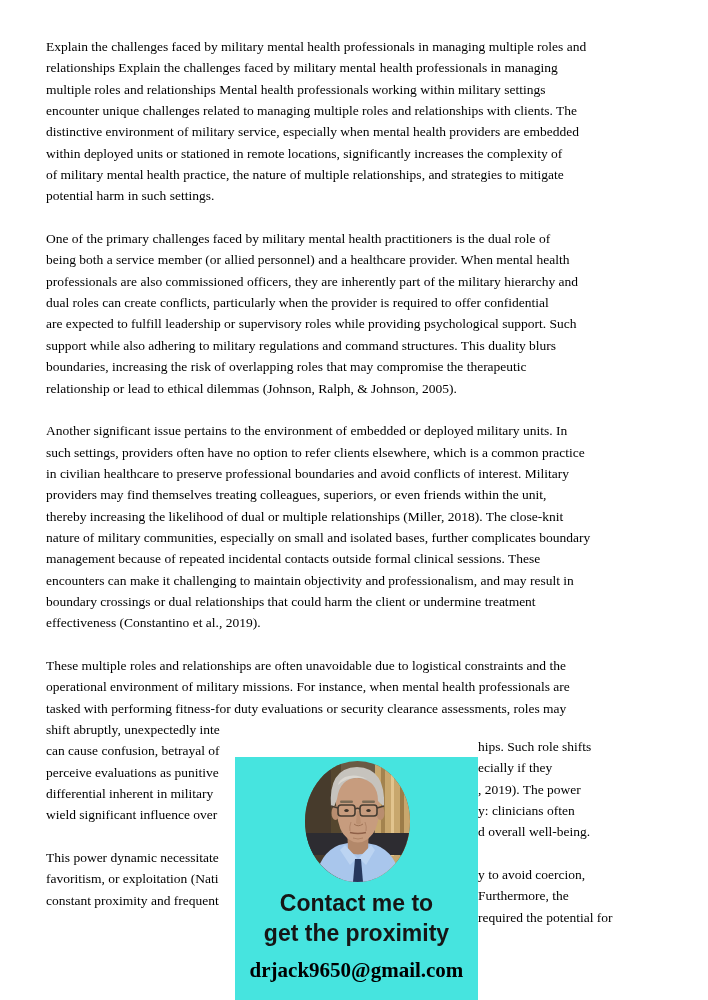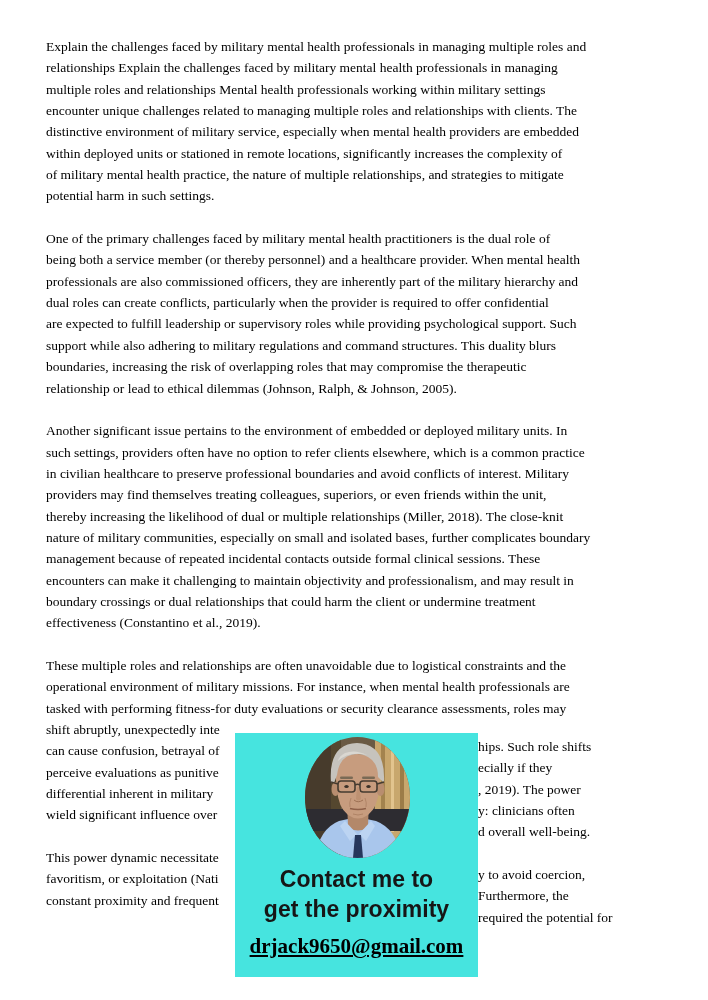--- a/index.html
+++ b/index.html
@@ -20,21 +20,21 @@
   }
   .photo{position:absolute;left:70px;top:4px;width:105px;height:121px;display:block;}
   .promo-text{
     position:absolute;top:131px;left:0;width:100%;text-align:center;
     font-family:"Liberation Sans","DejaVu Sans",sans-serif;font-weight:700;
     font-size:23px;line-height:30px;color:#161616;
   }
   .promo-email{
     position:absolute;top:200px;left:0;width:100%;text-align:center;
     font-family:"Liberation Serif",serif;font-weight:700;
-    font-size:21px;line-height:26px;color:#000000;text-decoration:underline;
+    font-size:21px;line-height:26px;color:#000000;
   }
 </style>
 </head>
 <body>
 
 <div class="page" style="background: rgb(255, 255, 255); color: rgb(0, 0, 0);">
 
   <div class="content">
 
   <div class="paragraph">
@@ -42,21 +42,21 @@
         <div class="line">relationships Explain the challenges faced by military mental health professionals in managing</div>
         <div class="line">multiple roles and relationships Mental health professionals working within military settings</div>
         <div class="line">encounter unique challenges related to managing multiple roles and relationships with clients. The</div>
         <div class="line">distinctive environment of military service, especially when mental health providers are embedded</div>
         <div class="line">within deployed units or stationed in remote locations, significantly increases the complexity of</div>
         <div class="line">of military mental health practice, the nature of multiple relationships, and strategies to mitigate</div>
         <div class="line">potential harm in such settings.</div>
       </div>
       <div class="paragraph">
         <div class="line">One of the primary challenges faced by military mental health practitioners is the dual role of</div>
-        <div class="line">being both a service member (or thereby personnel) and a healthcare provider. When mental health</div>
+        <div class="line">being both a service member (or allied personnel) and a healthcare provider. When mental health</div>
         <div class="line">professionals are also commissioned officers, they are inherently part of the military hierarchy and</div>
         <div class="line">dual roles can create conflicts, particularly when the provider is required to offer confidential</div>
         <div class="line">are expected to fulfill leadership or supervisory roles while providing psychological support. Such</div>
         <div class="line">support while also adhering to military regulations and command structures. This duality blurs</div>
         <div class="line">boundaries, increasing the risk of overlapping roles that may compromise the therapeutic</div>
         <div class="line">relationship or lead to ethical dilemmas (Johnson, Ralph, &amp; Johnson, 2005).</div>
       </div>
       <div class="paragraph">
         <div class="line">Another significant issue pertains to the environment of embedded or deployed military units. In</div>
         <div class="line">such settings, providers often have no option to refer clients elsewhere, which is a common practice</div>
@@ -79,21 +79,21 @@
         <div class="line"><span class="frag-left">differential inherent in military</span><span class="frag-right">y: clinicians often</span></div>
         <div class="line"><span class="frag-left">wield significant influence over</span><span class="frag-right">d overall well-being.</span></div>
       </div>
       <div class="paragraph">
         <div class="line"><span class="frag-left">This power dynamic necessitate</span><span class="frag-right">y to avoid coercion,</span></div>
         <div class="line"><span class="frag-left">favoritism, or exploitation (Nati</span><span class="frag-right">Furthermore, the</span></div>
         <div class="line"><span class="frag-left">constant proximity and frequent</span><span class="frag-right">required the potential for</span></div>
       </div>
     </div>
 
-  <div class="overlay" style="background: rgb(70, 228, 223);">
+  <div class="overlay" style="background: rgb(70, 228, 223); margin-top: 24px;">
     <svg class="photo" viewBox="0 0 105 121" xmlns="http://www.w3.org/2000/svg" aria-hidden="true">
       <defs>
         <clipPath id="ovalClip">
             <ellipse cx="52.5" cy="60.5" rx="52.5" ry="60.5"></ellipse>
           </clipPath>
       </defs>
       <g clip-path="url(#ovalClip)">
         <rect x="0" y="0" width="105" height="121" fill="#6a5a44"></rect>
         <rect x="0" y="0" width="26" height="121" fill="#473b2c"></rect>
         <rect x="26" y="0" width="10" height="121" fill="#55472f"></rect>

